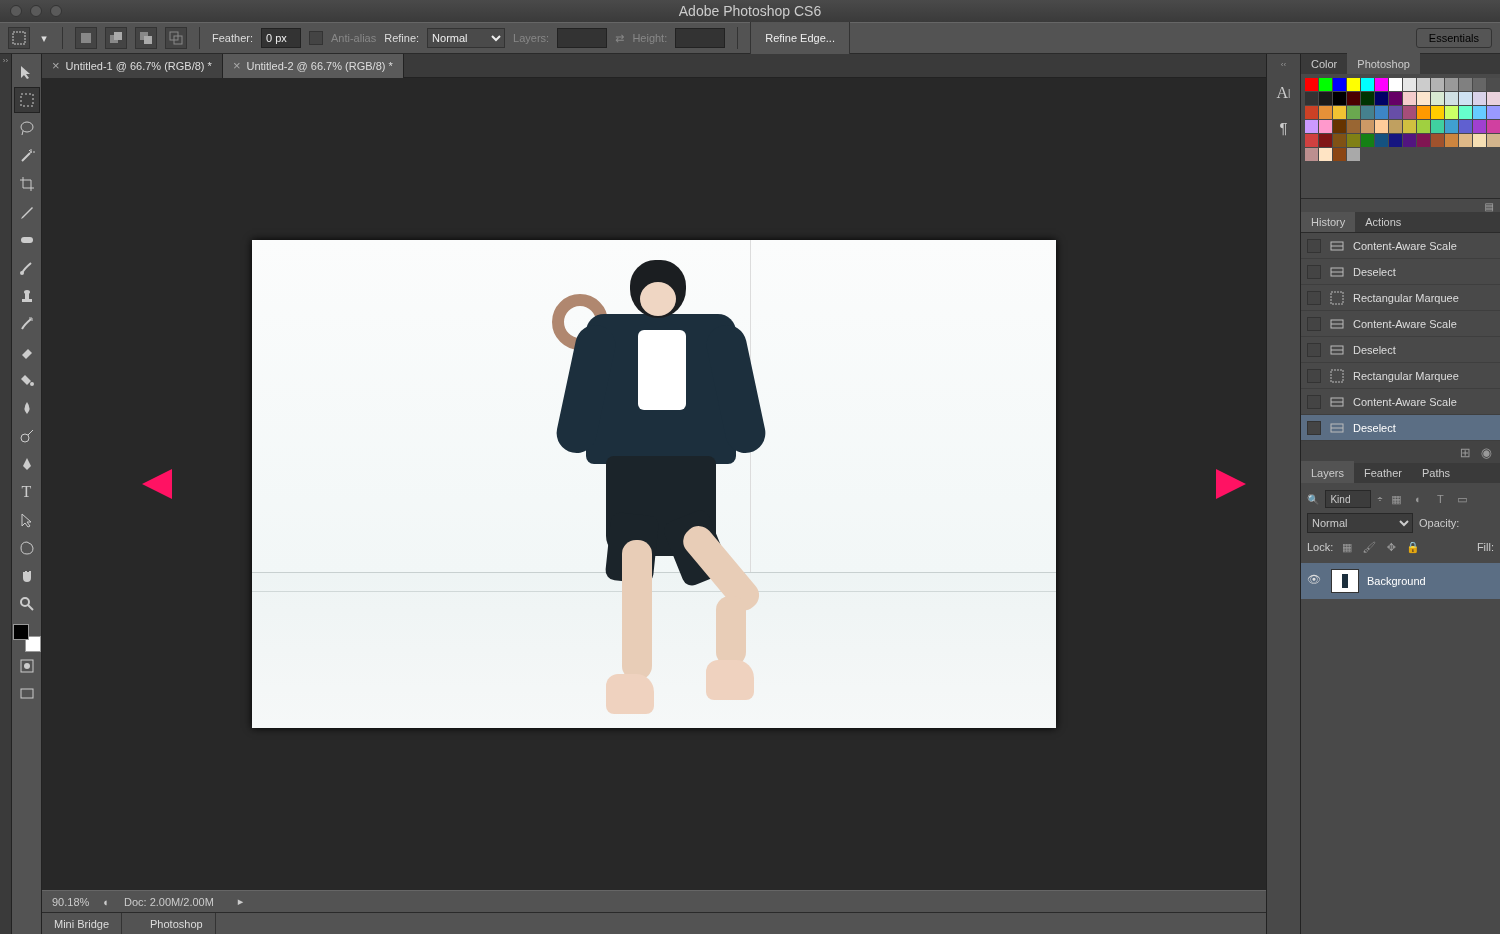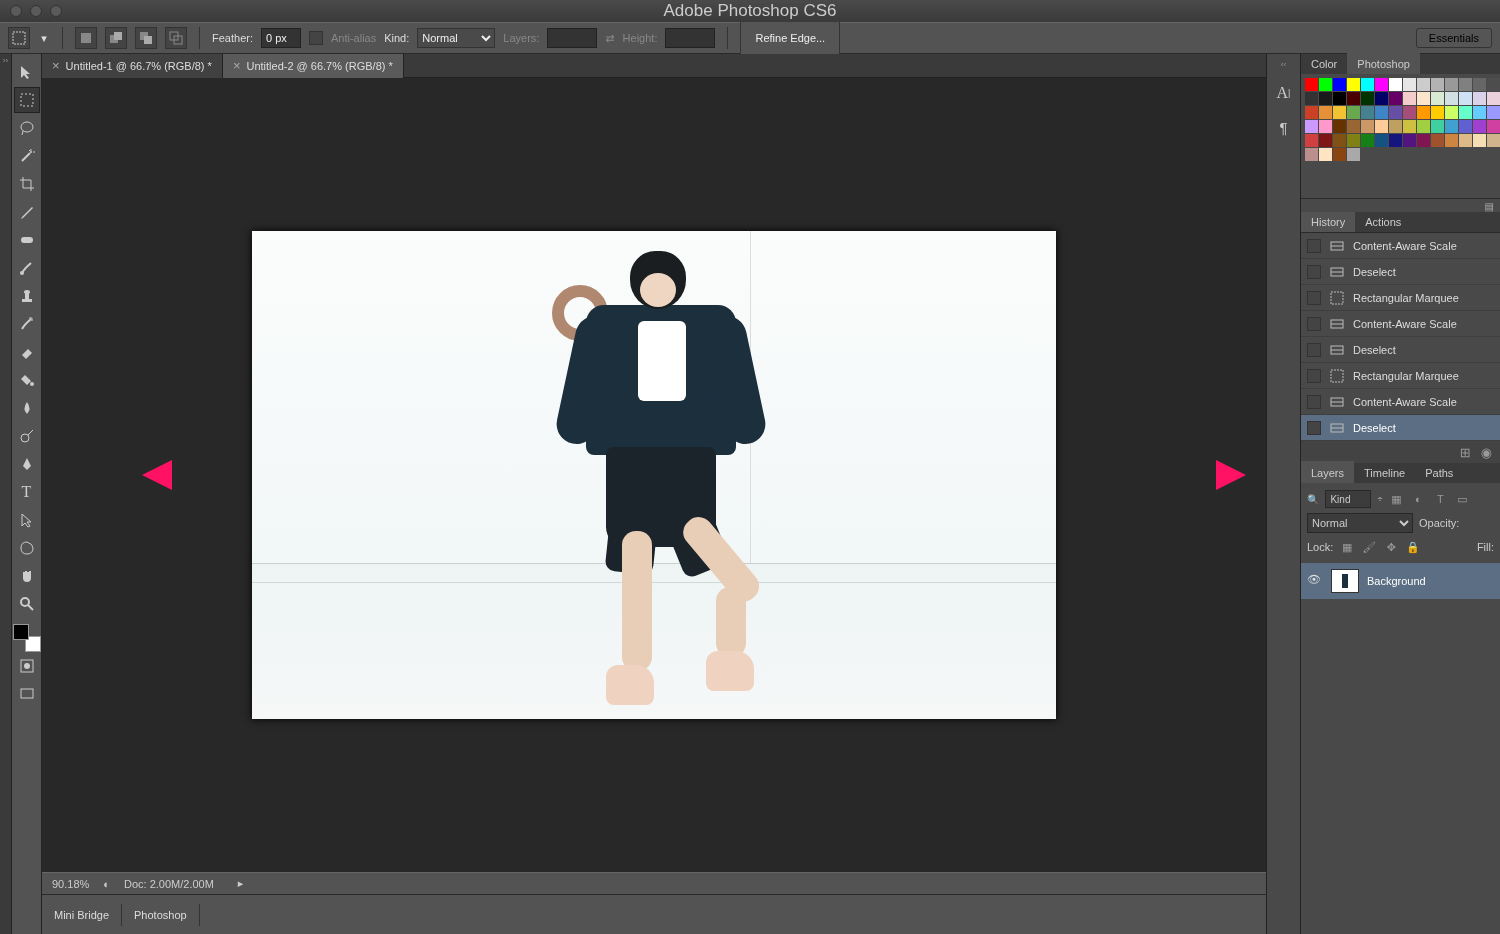--- a/index.html
+++ b/index.html
@@ -2,21 +2,21 @@
 <html><head>
 <meta charset="utf-8">
 <style>
 * { margin:0; padding:0; box-sizing:border-box; font-family:"Helvetica Neue",Arial,sans-serif; }
 body { background:#3a3a3a; color:#ccc; font-size:11px; width:1500px; height:934px; overflow:hidden; position:relative; }
 
 
 .titlebar { height:22px; background:linear-gradient(#4a4a4a,#3a3a3a); display:flex; align-items:center; position:relative; }
 .traffic { display:flex; gap:8px; padding-left:10px; }
 .traffic span { width:12px; height:12px; border-radius:50%; background:#5a5a5a; border:1px solid #333; }
-.titlebar .title { position:absolute; left:50%; transform:translateX(-50%); color:#ccc; font-size:17px; }
+.titlebar .title { position:absolute; left:50%; transform:translateX(-50%); color:#ccc; font-size:14px; }
 
 
 .optbar { height:32px; background:#535353; border-top:1px solid #666; border-bottom:1px solid #2a2a2a; display:flex; align-items:center; padding:0 8px; gap:8px; font-size:11px; color:#ddd; }
 .optbar .iconbox { width:22px; height:22px; border:1px solid #333; background:#444; display:flex; align-items:center; justify-content:center; }
 .optbar .sep { width:1px; height:22px; background:#333; margin:0 4px; }
 .optbar .inp { width:40px; height:20px; background:#333; border:1px solid #222; color:#eee; font-size:11px; padding:0 4px; }
 .optbar label { color:#ddd; }
 .optbar select { background:#4a4a4a; border:1px solid #333; color:#eee; height:20px; font-size:11px; }
 .optbar .btn { background:#555; border:1px solid #333; color:#eee; padding:16px 14px; border-radius:3px; font-size:11px; }
 .optbar .essentials { margin-left:auto; background:#555; border:1px solid #333; padding:3px 12px; border-radius:3px; font-size:11px; }
@@ -71,21 +71,21 @@
 .person .shoe1{position:absolute;width:48px;height:40px;background:#efd2bf;top:414px;left:24px;border-radius:12px 18px 8px 8px;}
 .person .shoe2{position:absolute;width:48px;height:40px;background:#efd2bf;top:400px;left:124px;border-radius:12px 18px 8px 8px;}
 
 
 .arrow { position:absolute; top:50%; transform:translateY(-50%); }
 .arrow svg { display:block; }
 
 .statusbar { height:22px; background:#535353; border-top:1px solid #666; display:flex; align-items:center; padding:0 10px; gap:14px; font-size:11px; }
 .statusbar .play { margin-left:10px; }
 
-.bottomtabs { height:40px; background:#535353; border-top:1px solid #2a2a2a; display:flex; align-items:center; }
+.bottomtabs { height:22px; background:#535353; border-top:1px solid #2a2a2a; display:flex; align-items:center;gap:16px; }
 .bottomtabs .btab { padding:0 12px; height:22px; display:flex; align-items:center; font-size:11px; color:#ddd; border-right:1px solid #333; }
 
 
 .rightstrip { width:34px; background:#494949; border-left:1px solid #222; display:flex; flex-direction:column; align-items:center; padding-top:6px; gap:12px; }
 .rightstrip .grip{ font-size:8px; color:#999; height:10px;}
 .rightstrip .ric { width:22px; height:22px; display:flex; align-items:center; justify-content:center; color:#ccc; font-size:15px; }
 
 
 .rightcol { width:200px; background:#494949; border-left:1px solid #222; display:flex; flex-direction:column; }
 .paneltabs { height:20px; background:#3a3a3a; display:flex; align-items:center; font-size:11px; }
@@ -161,21 +161,21 @@
       <svg width="12" height="12">
         <rect x="0" y="0" width="8" height="8" fill="none" stroke="#888"></rect>
         <rect x="4" y="4" width="8" height="8" fill="none" stroke="#888"></rect>
       </svg>
     </div>
   <div class="sep"></div>
   <label>Feather:</label>
   <input class="inp" value="0 px" style="">
   <div class="chk"></div>
   <label style="color:#888">Anti-alias</label>
-  <label>Kind:</label>
+  <label>Refine:</label>
   <select class="mode" style="width:78px"><option>Normal</option></select>
   <label style="color:#888">Layers:</label>
   <input class="inp" style="width: 50px;" disabled="">
   <span style="color:#888">⇄</span>
   <label style="color:#888">Height:</label>
   <input class="inp" style="width: 50px;" disabled="">
   <div class="sep"></div>
   <button class="btn">Refine Edge...</button>
   <button class="essentials">Essentials</button>
 </div>
@@ -552,21 +552,21 @@
           <span>Deselect</span>
         </div>
       </div>
     <div class="hist-foot">
       <span>⊞</span>
       <span>◉</span>
     </div>
 
     <div class="paneltabs">
       <div class="ptab active">Layers</div>
-      <div class="ptab">Timeline</div>
+      <div class="ptab">Feather</div>
       <div class="ptab">Paths</div>
     </div>
     <div class="layerctrl">
       <div class="row">
         <span style="font-size:10px">🔍</span>
         <input class="search" value="Kind" style="">
         <span style="font-size:9px">÷</span>
         <span class="ic">▦</span>
         <span class="ic">◐</span>
         <span class="ic">T</span>

